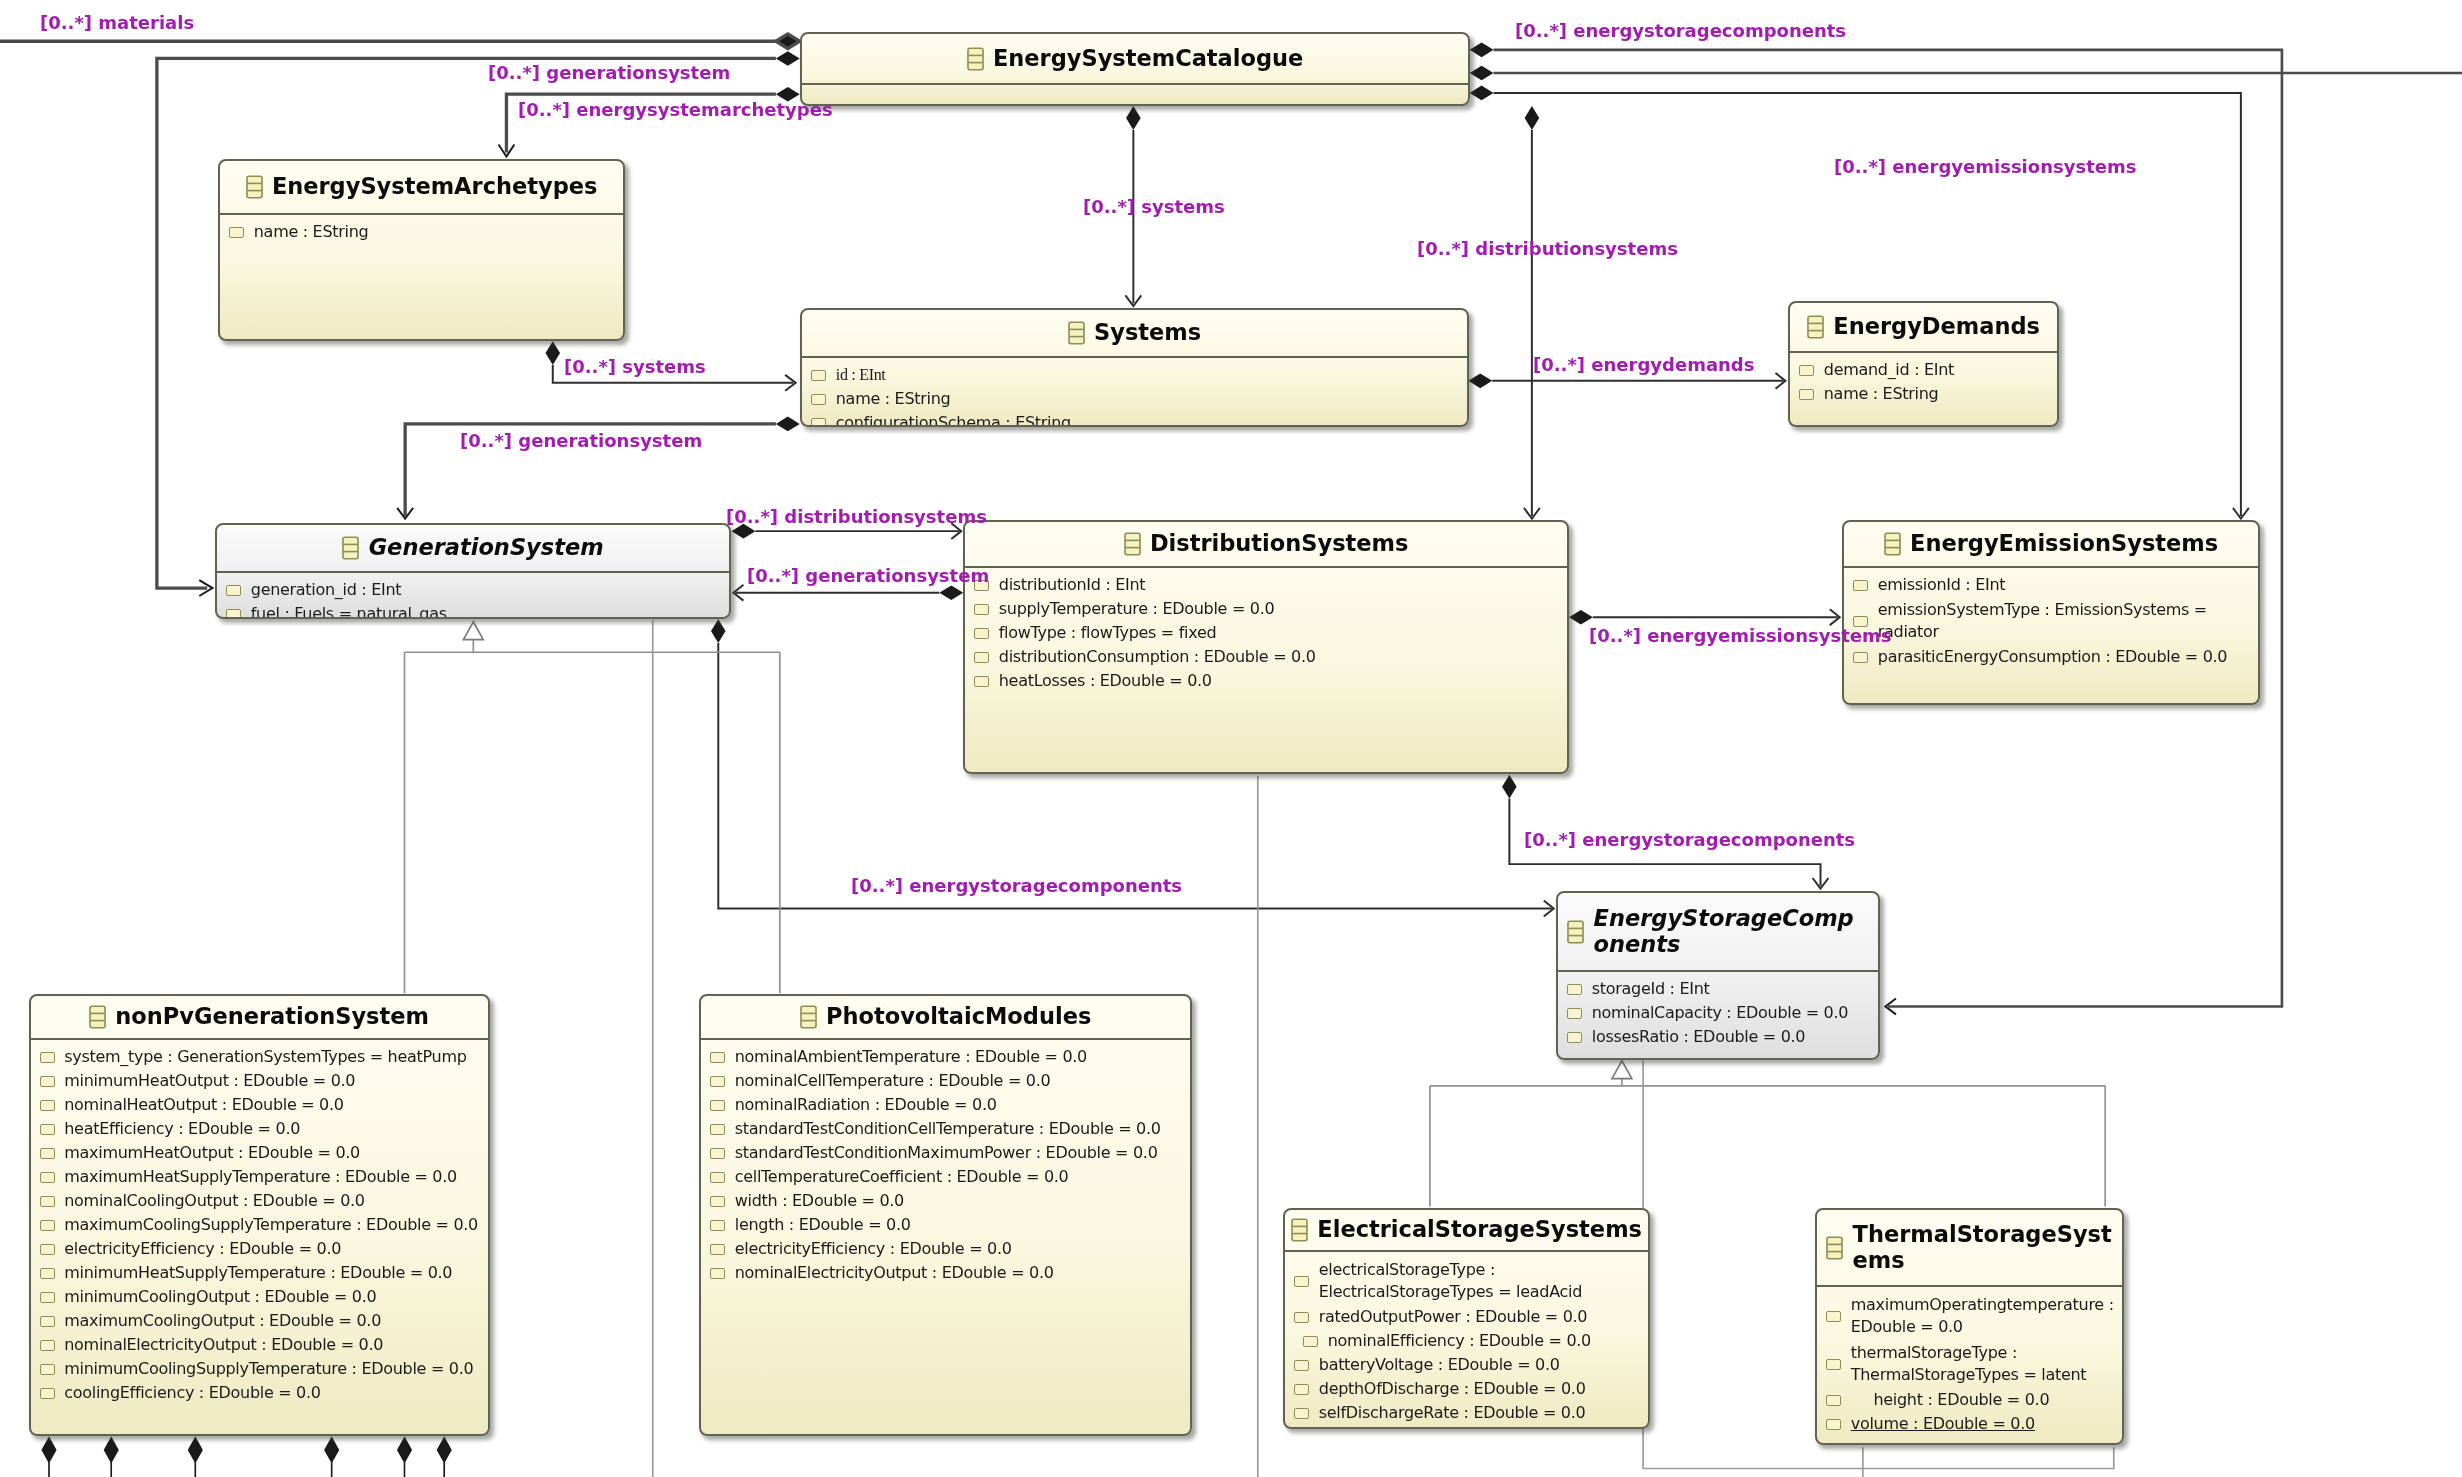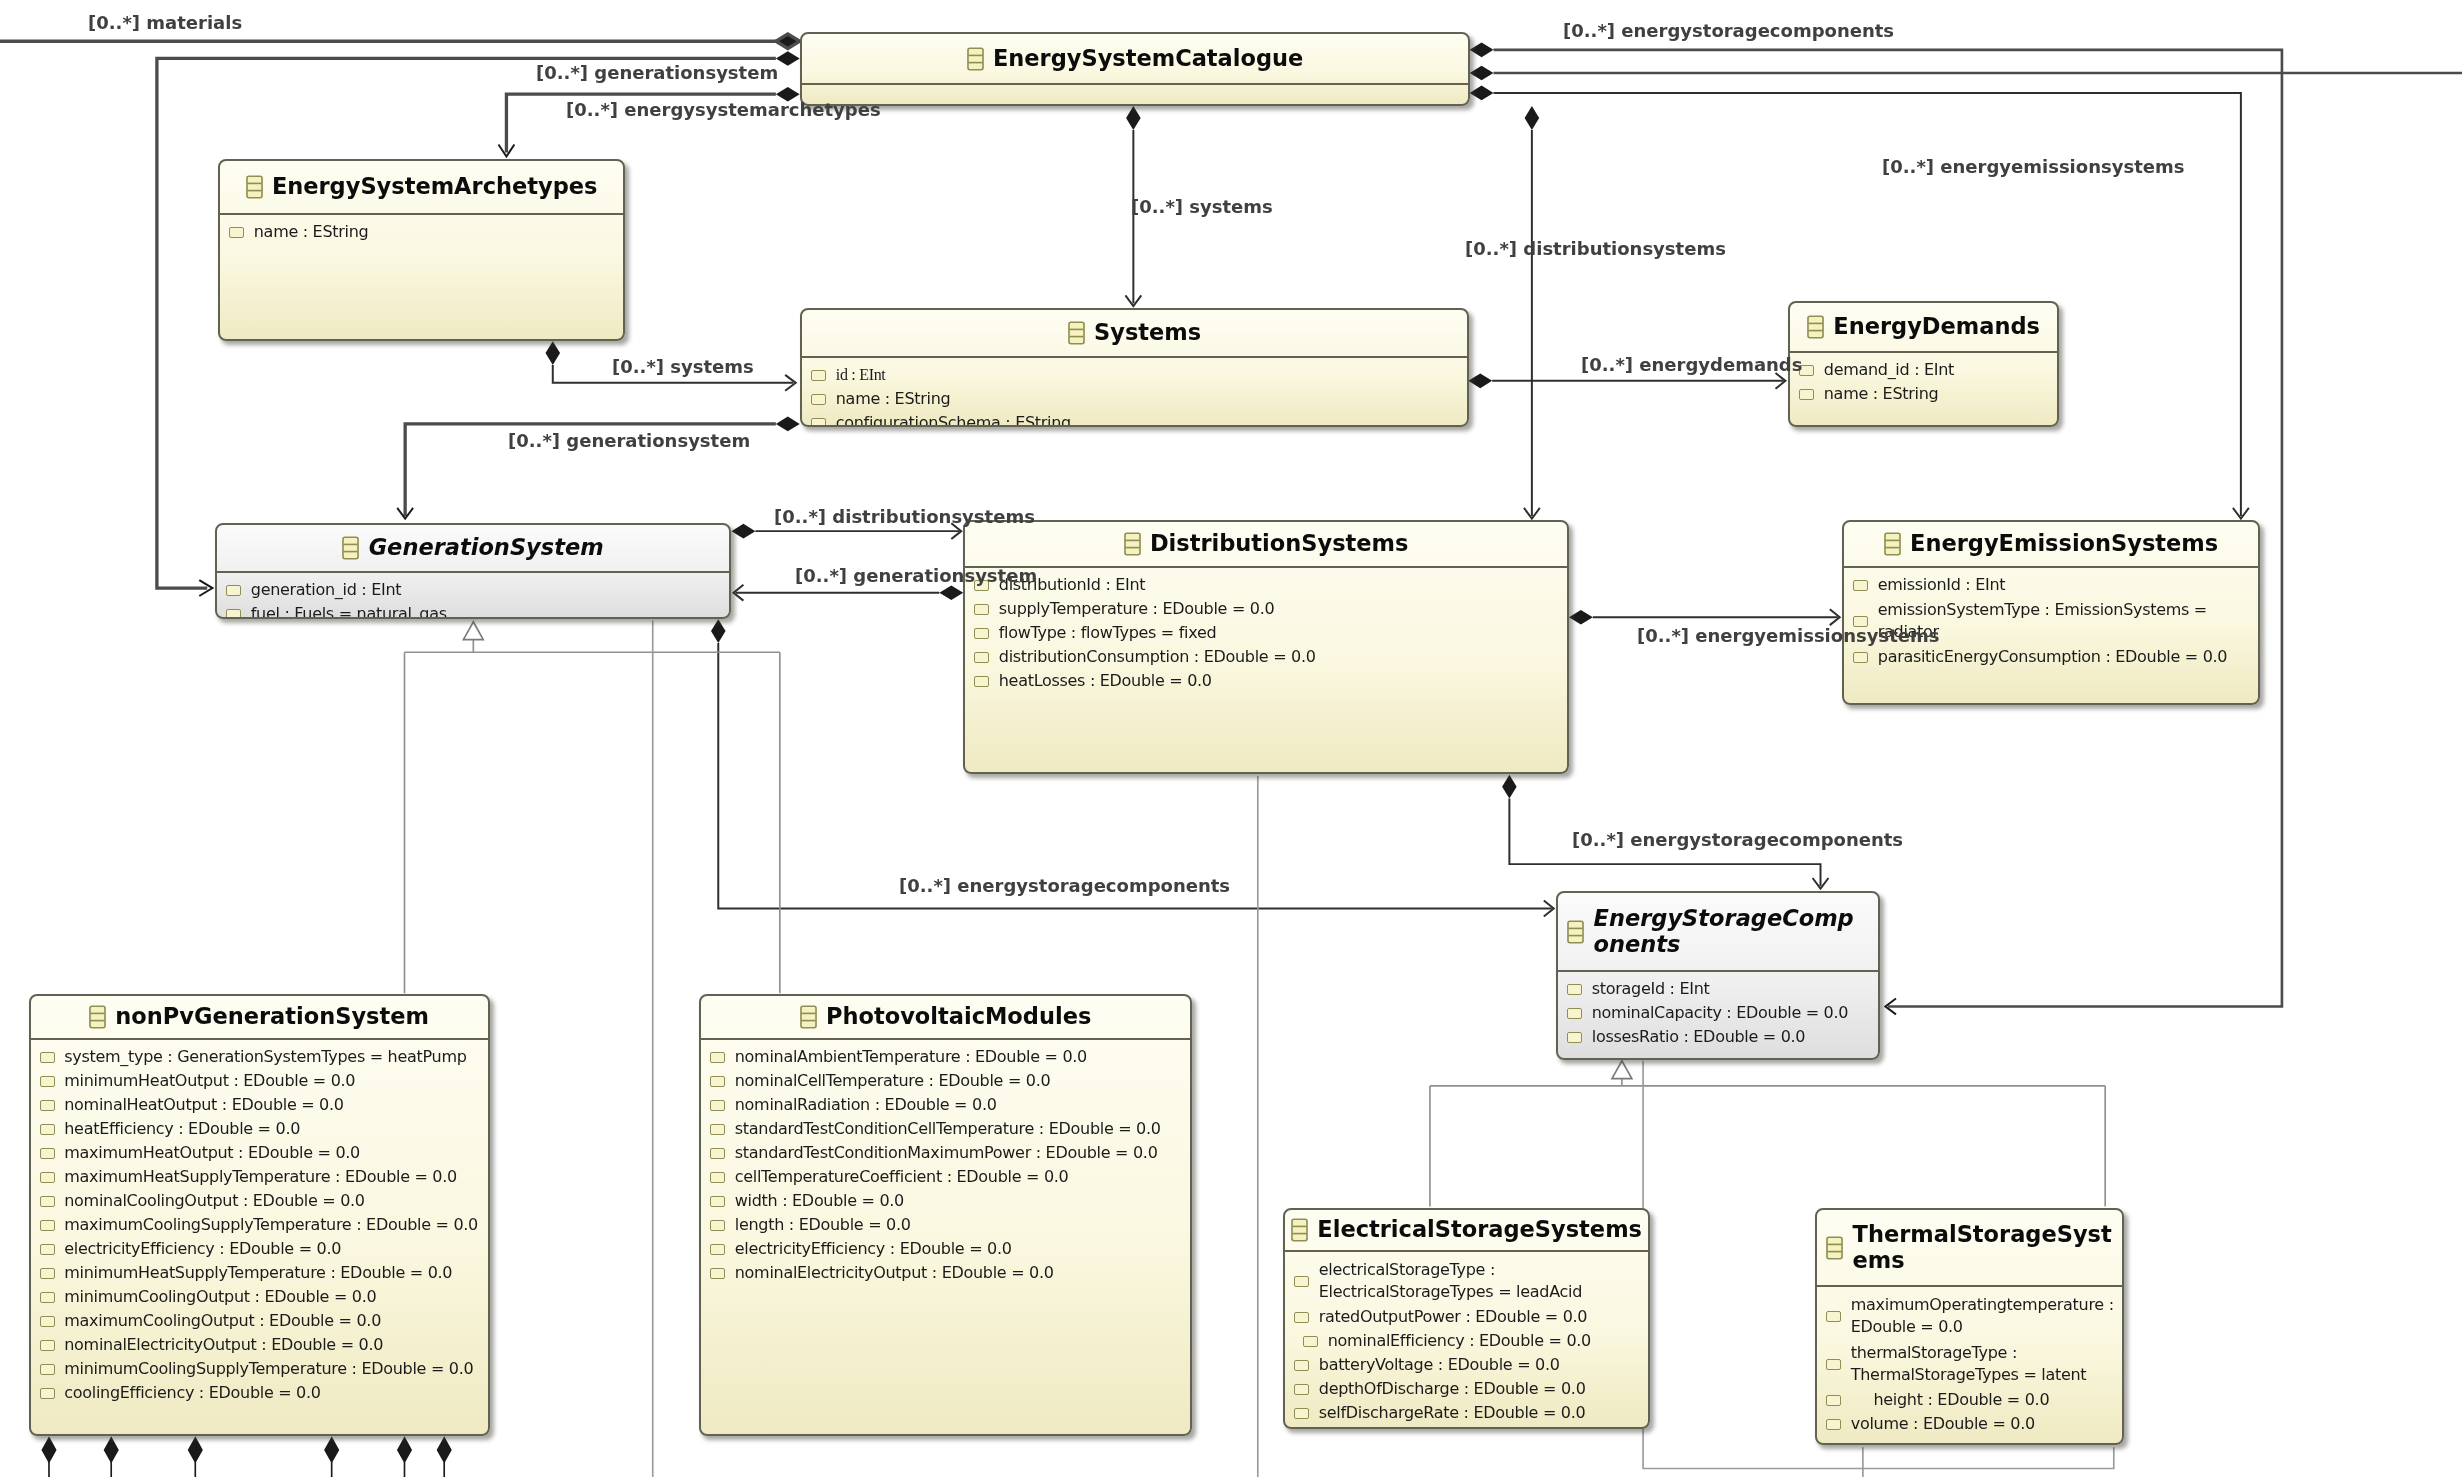--- a/index.html
+++ b/index.html
@@ -20,21 +20,21 @@
   }
   .title.wrap{justify-content:flex-start;text-align:left;}
   .abstract .title{font-style:italic;}
   .cicon{flex:0 0 auto;}
   .attrs{list-style:none;margin:0;padding:5.3px 6.6px 0 9.3px;overflow:hidden;}
   .attrs li{display:flex;align-items:center;gap:9.3px;color:#1b1b1b;
     font-size:16px;letter-spacing:-0.3px;white-space:nowrap;}
   .aicon{flex:0 0 auto;width:13.2px;height:8.6px;border:1.3px solid #8f8f55;border-radius:2px;
     background:#f8f4cf;display:inline-block;}
   .alines{line-height:22.5px;}
-  .edge-label{position:absolute;z-index:3;font-size:18px;font-weight:bold;color:#404040;white-space:nowrap;margin-left:48px;}
+  .edge-label{position:absolute;z-index:3;font-size:18px;font-weight:bold;color:#a21caf;white-space:nowrap;}
 </style>
 </head>
 <body>
 
 <div id="canvas">
 
   <svg id="edges" width="2462" height="1478" viewBox="0 0 3719 2232">
 
     <g stroke="#4b4b4b" stroke-width="5" fill="#1a1a1a">
       <line x1="0" y1="62" x2="1174" y2="62"></line>
@@ -514,21 +514,21 @@
           <span class="alines">maximumOperatingtemperature :<br>EDouble = 0.0</span>
         </li>
         <li style="height: 48px;">
           <span class="aicon"></span>
           <span class="alines">thermalStorageType :<br>ThermalStorageTypes = latent</span>
         </li>
         <li style="height: 24px; gap: 32px;">
           <span class="aicon"></span>
           <span class="alines">height : EDouble = 0.0</span>
         </li>
-        <li style="height: 24px;">
+        <li style="height: 24px; text-decoration: underline;">
           <span class="aicon"></span>
           <span class="alines">volume : EDouble = 0.0</span>
         </li>
       </ul>
     </div>
     <div class="edge-label" style="left: 40px; top: 12px;">[0..*] materials</div>
     <div class="edge-label" style="left: 488px; top: 62px;">[0..*] generationsystem</div>
     <div class="edge-label" style="left: 518px; top: 99px;">[0..*] energysystemarchetypes</div>
     <div class="edge-label" style="left: 1515px; top: 20px;">[0..*] energystoragecomponents</div>
     <div class="edge-label" style="left: 1834px; top: 156px;">[0..*] energyemissionsystems</div>

